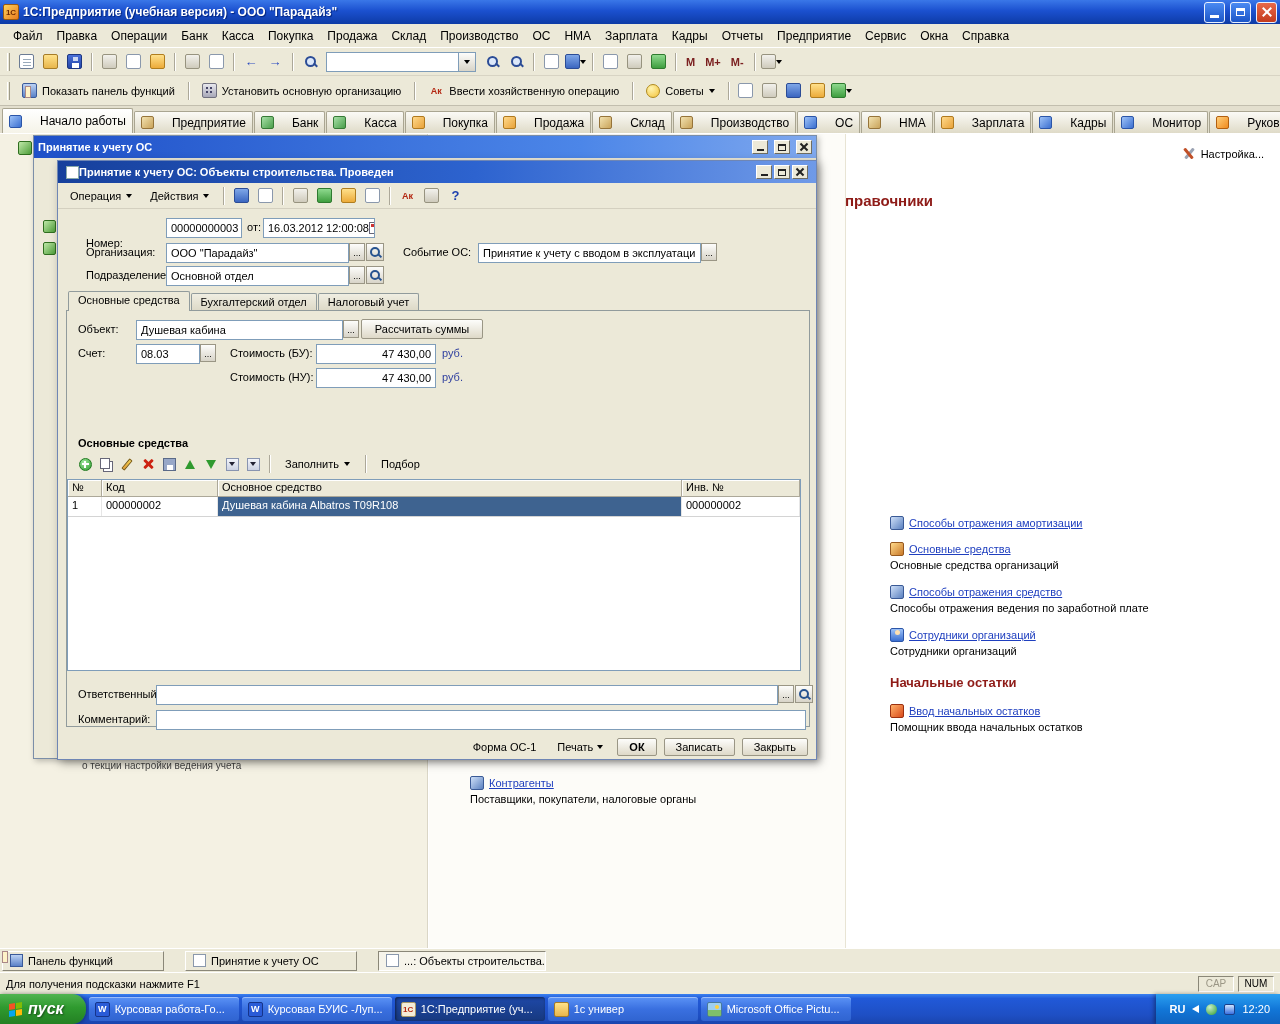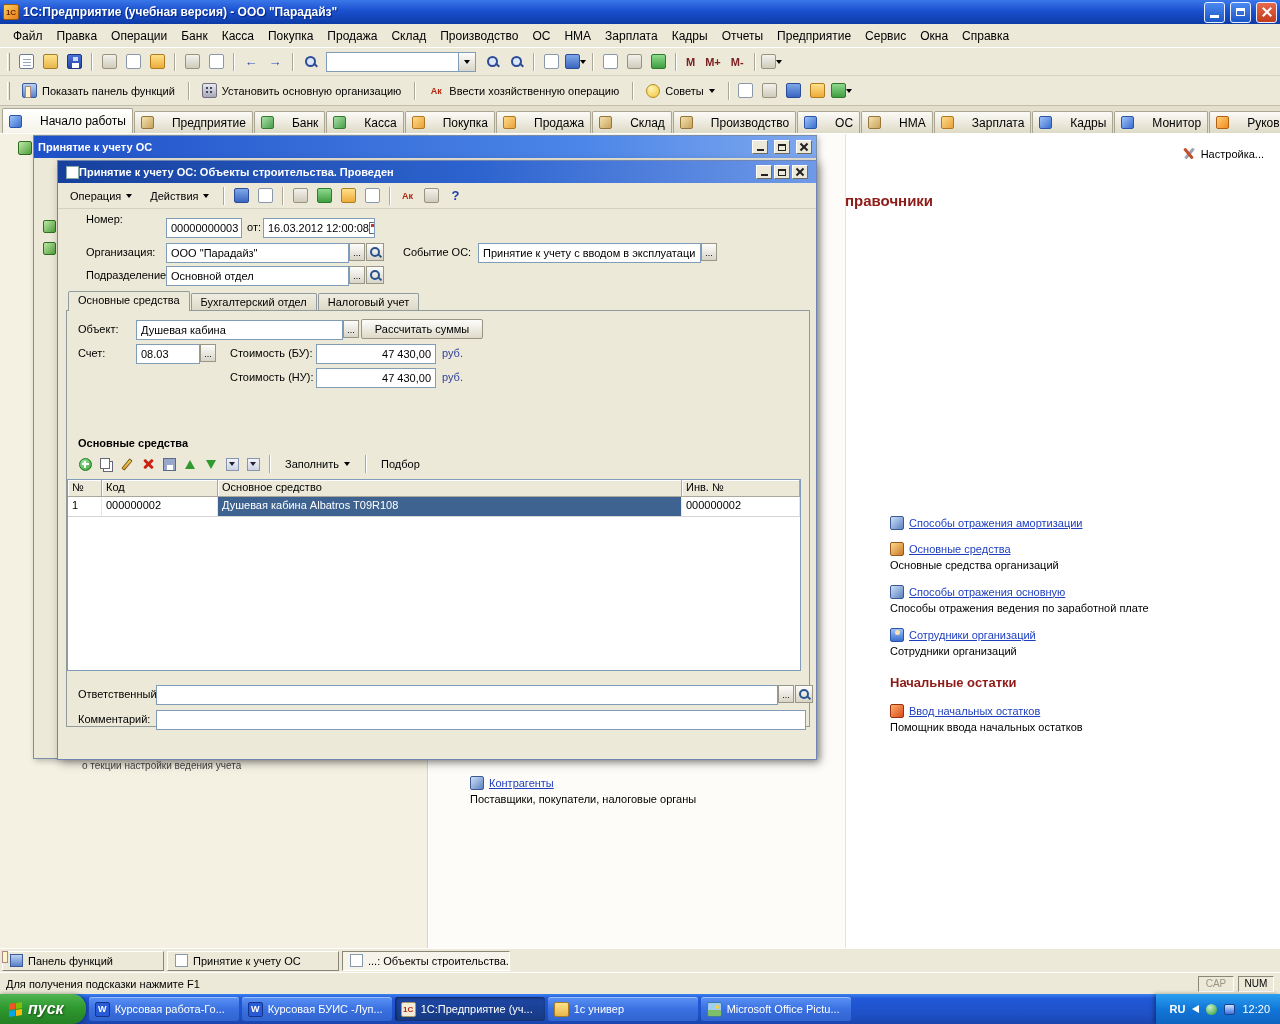--- a/index.html
+++ b/index.html
@@ -155,21 +155,21 @@
 .th{background:#ECE9D8;border-right:1px solid #aca899;border-bottom:1px solid #aca899;box-shadow:inset 1px 1px 0 #fff;font-size:11px;padding:1px 4px;height:17px;white-space:nowrap;overflow:hidden}
 .td{border-right:1px solid #e6e6e6;font-size:11px;padding:2px 4px;height:19px;white-space:nowrap;overflow:hidden;background:#fff}
 .c0{width:34px;flex:none}.c1{width:116px;flex:none}.c2{flex:1}.c3{width:118px;flex:none}
 .td.sel{background:#3E6390;color:#fff}
 .trow.data{border-bottom:1px solid #d4d4d4}
 .dfoot{position:absolute;left:0;right:8px;top:529px;display:flex;justify-content:flex-end;align-items:center;gap:7px;font-size:11px}
 .fflat{padding:2px 6px;border:1px solid transparent;display:flex;align-items:center;gap:4px;white-space:nowrap}
 .fbtn{padding:2px 11px;white-space:nowrap}
 
 
-.mdibar{position:absolute;top:948px;left:0;width:100%;height:24px;background:#ECE9D8;border-top:1px solid #fff;display:flex;align-items:center;padding:0 2px;gap:3px;z-index:46}
+.mdibar{position:absolute;top:948px;left:0;width:100%;height:24px;background:#ECE9D8;border-top:1px solid #fff;display:flex;align-items:center;padding:0 2px;gap:21px;z-index:46}
 .mbtn{height:20px;display:flex;align-items:center;gap:5px;padding:0 7px;font-size:11px;border:1px solid;border-color:#fff #8a8778 #8a8778 #fff;background:#ECE9D8;white-space:nowrap;overflow:hidden}
 .mbtn.pressed{border-color:#8a8778 #fff #fff #8a8778;background:#F6F4EA}
 .mico{width:13px;height:13px;flex:none}
 .statusbar{position:absolute;top:972px;left:0;width:100%;height:22px;background:#ECE9D8;border-top:1px solid #fff;display:flex;align-items:center;padding:0 6px;font-size:11px;z-index:46}
 .sb-sp{flex:1}
 .sb-ind{width:36px;height:16px;border:1px solid;border-color:#8a8778 #fff #fff #8a8778;display:flex;align-items:center;justify-content:center;font-size:10px;margin-left:4px}
 .sb-ind.dim{color:#9a9685}
 
 
 .taskbar{position:absolute;top:994px;left:0;width:100%;height:30px;background:linear-gradient(180deg,#3a81f0 0%,#2159d8 15%,#1e4fc4 70%,#1a45ae 100%);display:flex;align-items:center;z-index:60}
@@ -434,21 +434,21 @@
     <div class="rlink">
       <div class="rl-head">
         <div class="li li-os"></div>
         <span class="rl-title">Основные средства</span>
       </div>
       <div class="rl-desc">Основные средства организаций</div>
     </div>
     <div class="rlink">
       <div class="rl-head">
         <div class="li li-book"></div>
-        <span class="rl-title">Способы отражения основную</span>
+        <span class="rl-title">Способы отражения средство</span>
       </div>
       <div class="rl-desc">Способы отражения ведения по заработной плате</div>
     </div>
     <div class="rlink">
       <div class="rl-head">
         <div class="li li-person"></div>
         <span class="rl-title">Сотрудники организаций</span>
       </div>
       <div class="rl-desc">Сотрудники организаций</div>
     </div>
@@ -539,21 +539,21 @@
       <div class="tbico">
           <div class="i16 i-gray"></div>
         </div>
       <div class="tbico">
           <span class="helpq">?</span>
         </div>
     </div>
 
     <div class="dlg-body">
 
-      <span class="lbl" style="left:28px;top:4px">Номер:</span>
+      <span class="lbl" style="left:28px;top:28px">Номер:</span>
       <div class="inp" style="left:108px;top:9px;width:76px">00000000003</div>
       <span class="lbl" style="left:189px;top:12px">от:</span>
       <div class="inp" style="left:205px;top:9px;width:112px">
         <span>16.03.2012 12:00:08</span>
         <span class="calbtn"></span>
       </div>
 
       <span class="lbl" style="left:28px;top:37px">Организация:</span>
       <div class="inp" style="left:108px;top:34px;width:183px">ООО "Парадайз"</div>
       <div class="ebtn" style="left:291px;top:34px">...</div>
@@ -657,20 +657,30 @@
       <span class="lbl" style="left:20px;top:479px">Ответственный:</span>
       <div class="inp" style="left:98px;top:476px;width:622px"></div>
       <div class="ebtn" style="left:720px;top:476px">...</div>
       <div class="magbtn" style="left:737px;top:476px">
           <div class="mag"></div>
         </div>
 
       <span class="lbl" style="left:20px;top:504px">Комментарий:</span>
       <div class="inp" style="left:98px;top:501px;width:650px"></div>
 
+      <div class="dfoot">
+        <div class="fflat">Форма ОС-1</div>
+        <div class="fflat">
+            <span>Печать</span>
+            <span class="caret"></span>
+          </div>
+        <div class="btn3 fbtn" style="font-weight:bold">ОК</div>
+        <div class="btn3 fbtn">Записать</div>
+        <div class="btn3 fbtn">Закрыть</div>
+      </div>
     </div>
   </div>
 </div>
 
 <div class="mdibar">
   <div class="mbtn" style="width:162px">
     <div class="mico i-panel"></div>
     <span>Панель функций</span>
   </div>
   <div class="mbtn" style="width:172px">

